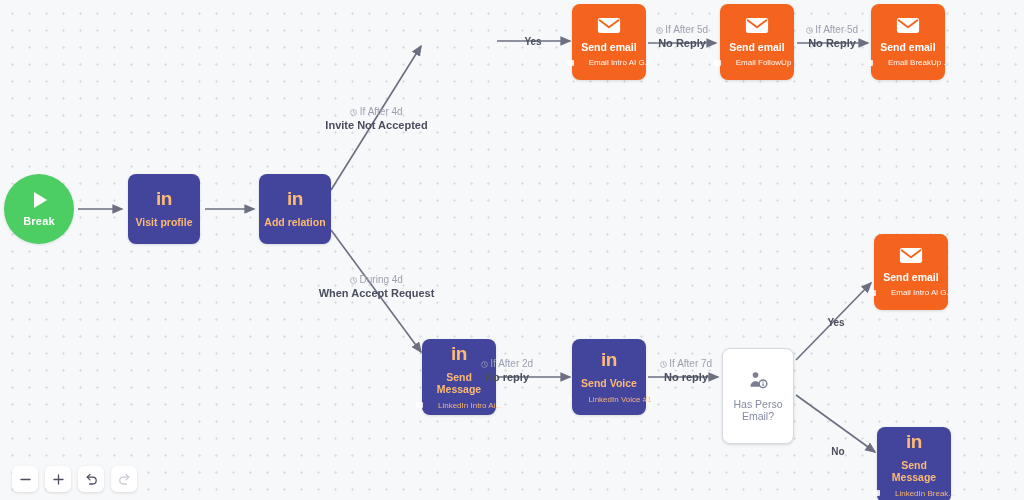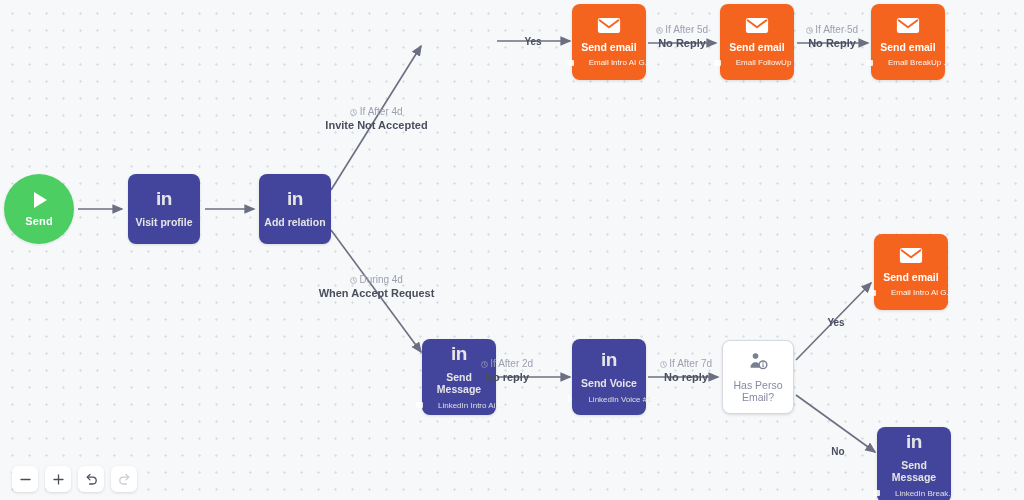--- a/index.html
+++ b/index.html
@@ -26,21 +26,21 @@
     background: #4cce63;
     color: #ffffff;
     box-shadow: 0 1px 3px rgba(0,0,0,.10);
   }
   .node-start .play { width: 0; height: 0; border-left: 13px solid #fff;
         border-top: 8px solid transparent; border-bottom: 8px solid transparent;
         margin-bottom: 7px; margin-left: 3px; }
   .node-start .lbl { font-size: 11px; font-weight: bold; letter-spacing: .2px; }
 
   .node-box { border-radius: 8px; padding: 6px 4px; box-shadow: 0 1px 3px rgba(0,0,0,.12); }
-  .node-linkedin { background: #43459c; color: #e5e5e5; }
+  .node-linkedin { background: #43459c; color: #fdba74; }
   .node-email    { background: #f4641e; color: #ffffff; }
   .node-decision { background: #ffffff; border: 1.5px solid #d6d9e0; color: #7b7f93; }
 
   .in-logo { font-size: 19px; font-weight: bold; line-height: 1; letter-spacing: -.5px; margin-bottom: 9px; }
   .node-title { font-size: 10.5px; font-weight: bold; line-height: 1.1; text-align: center; }
   .node-sub { font-size: 8px; display: flex; align-items: center; gap: 15px;
               margin-top: 5px; white-space: nowrap; opacity: .95; }
   .node-sub .tag { display: inline-block; width: 7px; height: 6px; background: #fff;
                    border-radius: 1px; opacity: .9; flex: none; }
   .node-sub .mic { width: 7px; height: 8px; flex: none; }
@@ -82,21 +82,21 @@
       <path d="M797,43 L868,43"></path>
       <path d="M497,377 L570,377"></path>
       <path d="M648,377 L718,377"></path>
       <path d="M796,360 L871,283"></path>
       <path d="M796,395 L875,452"></path>
     </g>
   </svg>
 
   <div class="node node-start" style="left:4px; top:174px; width:70px; height:70px;">
     <div class="play"></div>
-    <div class="lbl">Send</div>
+    <div class="lbl">Break</div>
   </div>
 
   <div class="node node-box node-linkedin" style="left:128px; top:174px; width:72px; height:70px;">
     <div class="in-logo">in</div>
     <div class="node-title">Visit profile</div>
   </div>
 
   <div class="node node-box node-linkedin" style="left:259px; top:174px; width:72px; height:70px;">
     <div class="in-logo">in</div>
     <div class="node-title">Add relation</div>
@@ -154,21 +154,21 @@
     <div class="node-sub">
       <svg class="mic" viewBox="0 0 8 11">
         <rect x="2.6" y="0.5" width="2.8" height="5.6" rx="1.4" fill="#fff"></rect>
         <path d="M1 5.2a3 3 0 0 0 6 0" stroke="#fff" stroke-width="1" fill="none"></path>
         <rect x="3.6" y="8" width="0.9" height="2.4" fill="#fff"></rect>
       </svg>
       <span>LinkedIn Voice #1</span>
     </div>
   </div>
 
-  <div class="node node-box node-decision" style="left:722px; top:340px; width:72px; height:74px;">
+  <div class="node node-box node-decision" style="left:722px; top:348px; width:72px; height:96px;">
     <svg class="icon-person" viewBox="0 0 24 24">
       <circle cx="9" cy="6" r="3.4" fill="#7b7f93"></circle>
       <path d="M3 20c0-4 2.8-6.4 6-6.4s6 2.4 6 6.4z" fill="#7b7f93"></path>
       <circle cx="18" cy="16.5" r="4.6" fill="#fff" stroke="#7b7f93" stroke-width="1.7"></circle>
       <circle cx="18" cy="14.4" r=".95" fill="#7b7f93"></circle>
       <rect x="17.3" y="16" width="1.5" height="3.4" rx=".6" fill="#7b7f93"></rect>
     </svg>
     <div class="node-title">Has Perso Email?</div>
   </div>
 

